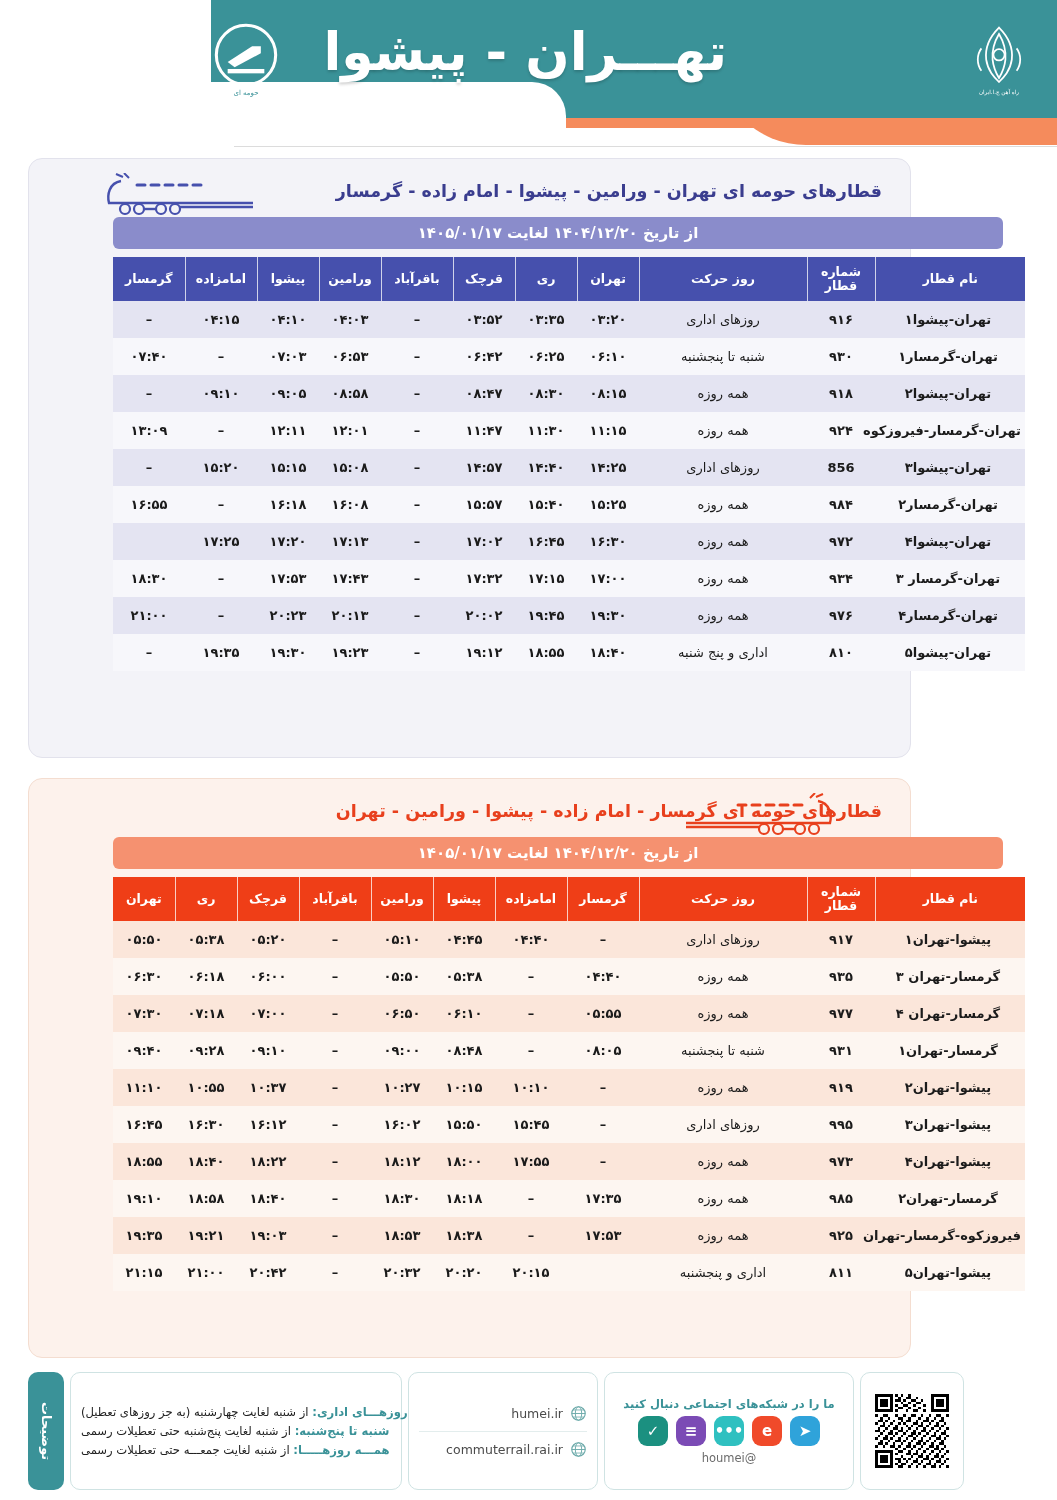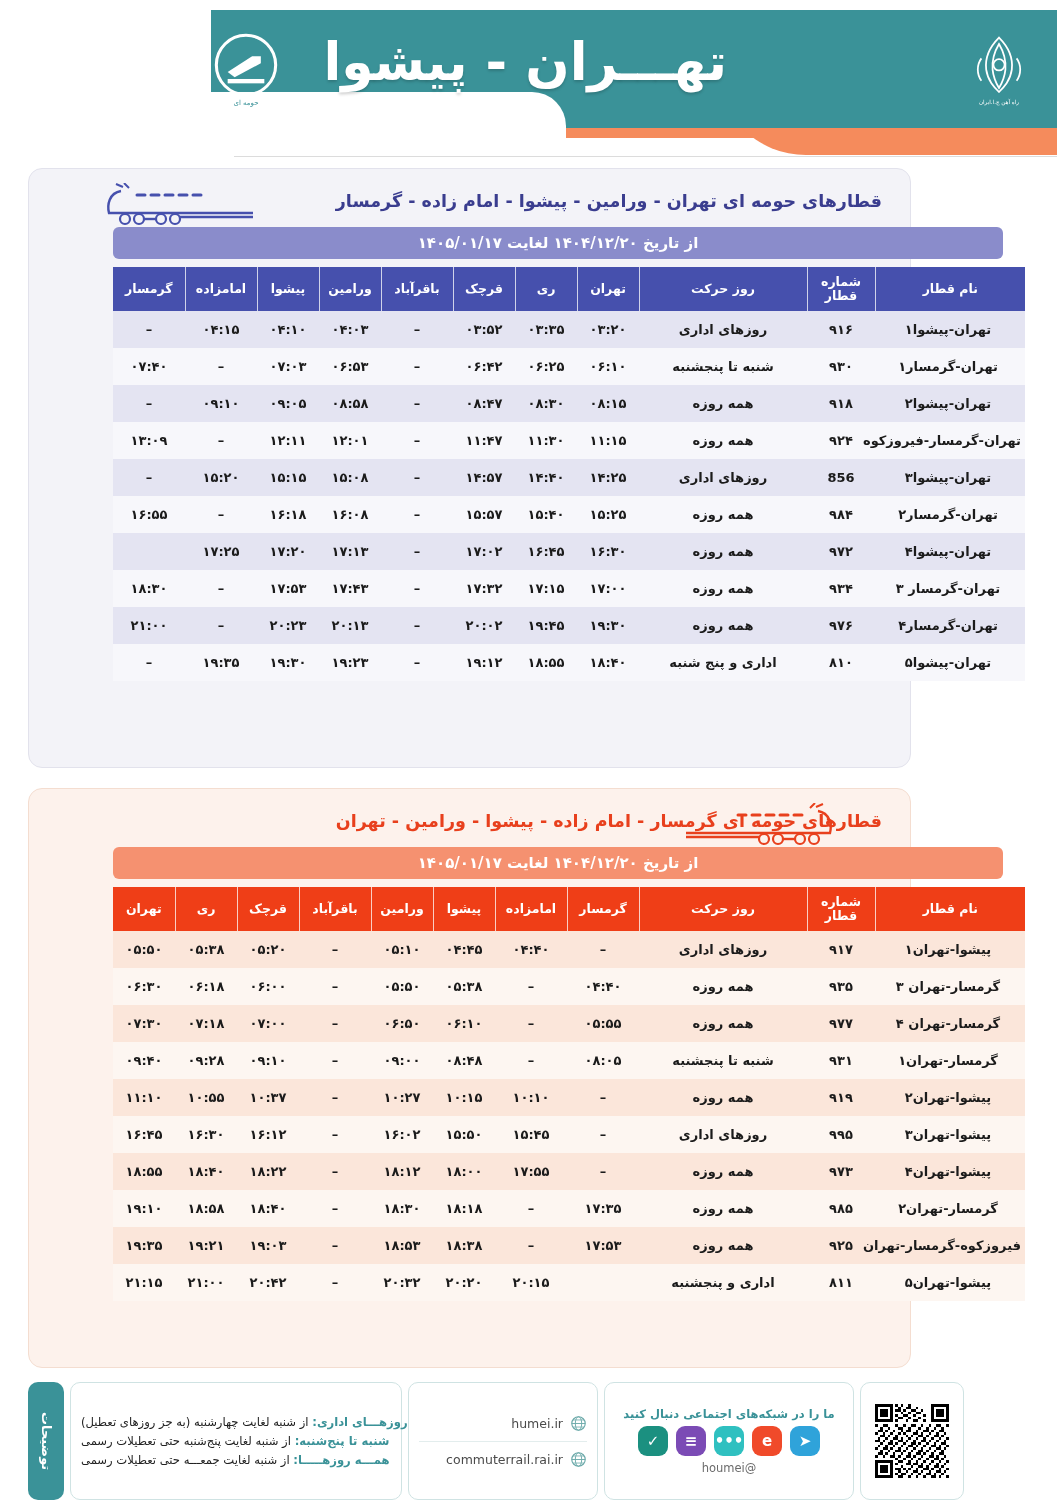--- a/index.html
+++ b/index.html
@@ -5,21 +5,21 @@
   * { box-sizing: border-box; margin: 0; padding: 0; }
   html, body {
     width: 1057px; height: 1500px;
     background: #ffffff;
     font-family: "DejaVu Sans", "Liberation Sans", sans-serif;
     overflow: hidden;
   }
   #page { position: relative; width: 1057px; height: 1500px; background:#fff; }
 
   
-  .hdr-wrap { position:relative; width:881px; height:150px; overflow:hidden;margin-top:10px; }
+  .hdr-wrap { position:relative; width:881px; height:150px; overflow:hidden; }
   .hdr-orange {
     position:absolute; left:0; top:0; width:1057px; height:128px;
     background:#f58b5c;
     border-bottom-left-radius:70px; border-bottom-right-radius:26px;
   }
   .hdr-orange2 {
     position:absolute; left:540px; top:0; width:517px; height:145px;
     background:#f58b5c; border-bottom-left-radius:90px; border-bottom-right-radius:30px;
   }
   .hdr-teal {
@@ -92,21 +92,21 @@
   table.sched th:first-child { border-left:1px solid rgba(255,255,255,.75); }
   table.sched th:last-child { border-left:none; }
   table.sched.blue th { background:#4650ad; }
   table.sched.red  th { background:#ef3e17; }
 
   table.sched td {
     font-size:13px; color:#1b1b1b; text-align:center; height:37px;
     vertical-align:middle; font-weight:bold; white-space:nowrap;
   }
   table.sched td.tname { font-size:13px; font-weight:bold; padding-right:4px; }
-  table.sched td.day { font-size:13px; font-weight:bold; }
+  table.sched td.day { font-size:13px; font-weight:normal; }
 
   table.sched.blue tbody tr:nth-child(odd)  td { background:#e4e4f2; }
   table.sched.blue tbody tr:nth-child(even) td { background:#f7f7fb; }
   table.sched.red  tbody tr:nth-child(odd)  td { background:#fbe6da; }
   table.sched.red  tbody tr:nth-child(even) td { background:#fdf6f1; }
 
   
   col.c-name { width:150px; }
   col.c-num  { width:68px; }
   col.c-day  { width:168px; }

